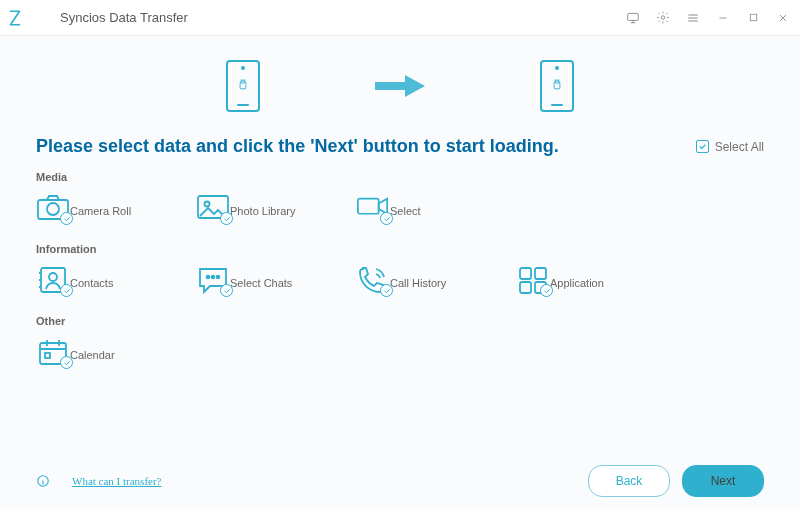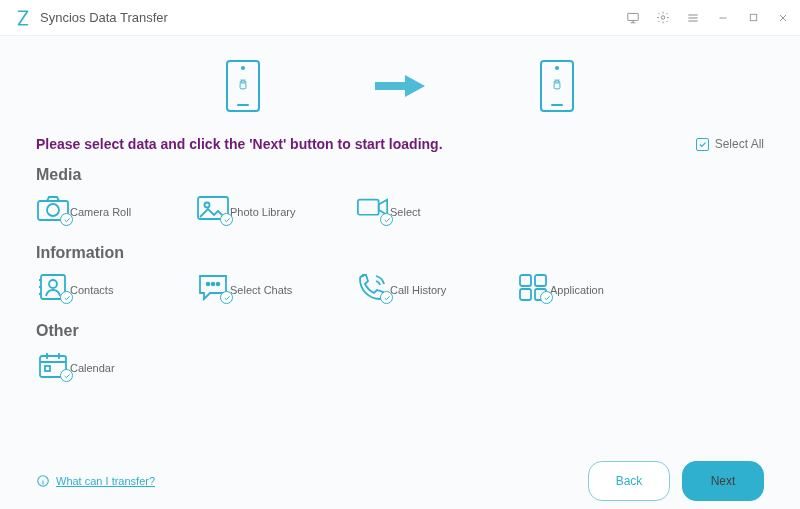--- a/index.html
+++ b/index.html
@@ -11,21 +11,22 @@
     overflow: hidden;
     color: #555;
     font-size: 12px;
   }
   .titlebar {
     height: 36px;
     background: #fff;
     border-bottom: 1px solid #eef0f2;
     display: flex;
     align-items: center;
-    padding: 0 10px 0 14px;
+    padding: 0 10px 0 6px;
+    gap: 28px;
   }
   .logo {
     width: 18px; height: 18px;
     color: #2fb0cf;
     margin-right: 8px;
   }
   .title {
     font-size: 13px;
     color: #595959;
   }
@@ -51,32 +52,32 @@
   .device-droid {
     position:absolute; top:50%; left:50%; transform:translate(-50%,-55%);
     width:14px; height:14px;
   }
   .arrow-icon { color:#2fb0cf; width:60px; height:28px; }
   .instruction-row {
     display:flex; align-items:center; justify-content:space-between;
     padding-top: 6px;
   }
   .instruction {
-    font-size: 14px; font-weight: 600; color: #701a75;
+    font-size: 18px; font-weight: 600; color: #0369a1;
   }
   .select-all {
     display:flex; align-items:center; gap:6px;
     color:#737373; font-size:12px; font-weight:500;
   }
   .chk {
     width:13px; height:13px; border:1.5px solid #2fb0cf; border-radius:2px;
     display:flex; align-items:center; justify-content:center; color:#2fb0cf;
   }
   .section-label {
-    font-size: 16px; font-weight:600; color:#666;
+    font-size: 11px; font-weight:600; color:#666;
     margin-top: 14px; margin-bottom: 6px;
   }
   .item-row { display:flex; gap: 0; }
   .item {
     width: 160px;
     display:flex; flex-direction:row; align-items:center;
     padding: 4px 0 6px;
     cursor:pointer;
   }
   .item .icon-wrap {
@@ -90,28 +91,29 @@
   }
   .check-badge svg { width:8px; height:8px; stroke:#2fb0cf; }
   .item-label { font-size:11px; color:#666; margin-top:6px; }
   .footer {
     position:absolute; bottom:0; left:0; right:0;
     height:56px; display:flex; align-items:center;
     padding: 0 36px;
     background:#fafbfc;
   }
   .help-link {
-    display:flex; align-items:center; gap:6px;
+    display:flex; align-items:center; gap:22px;
     color:#2fb0cf; font-size:11px;
     text-decoration: underline;
+    font-family: Liberation Serif, serif;
   }
   .help-link .info-ico { width:14px; height:14px; }
   .footer-spacer { flex:1; }
   .btn {
-    width: 82px; height: 40px; border-radius: 14px;
+    width: 82px; height: 32px; border-radius: 14px;
     font-size:12px; display:flex; align-items:center; justify-content:center;
     margin-left:12px; cursor:pointer;
   }
   .btn-back { border:1px solid #7ecde0; color:#2fb0cf; background:#fff; }
   .btn-next { background:#2fb0cf; color:#404040; border:1px solid #2fb0cf; font-weight:500; }
   svg { display:block; }
 </style>
 </head>
 <body>
 

